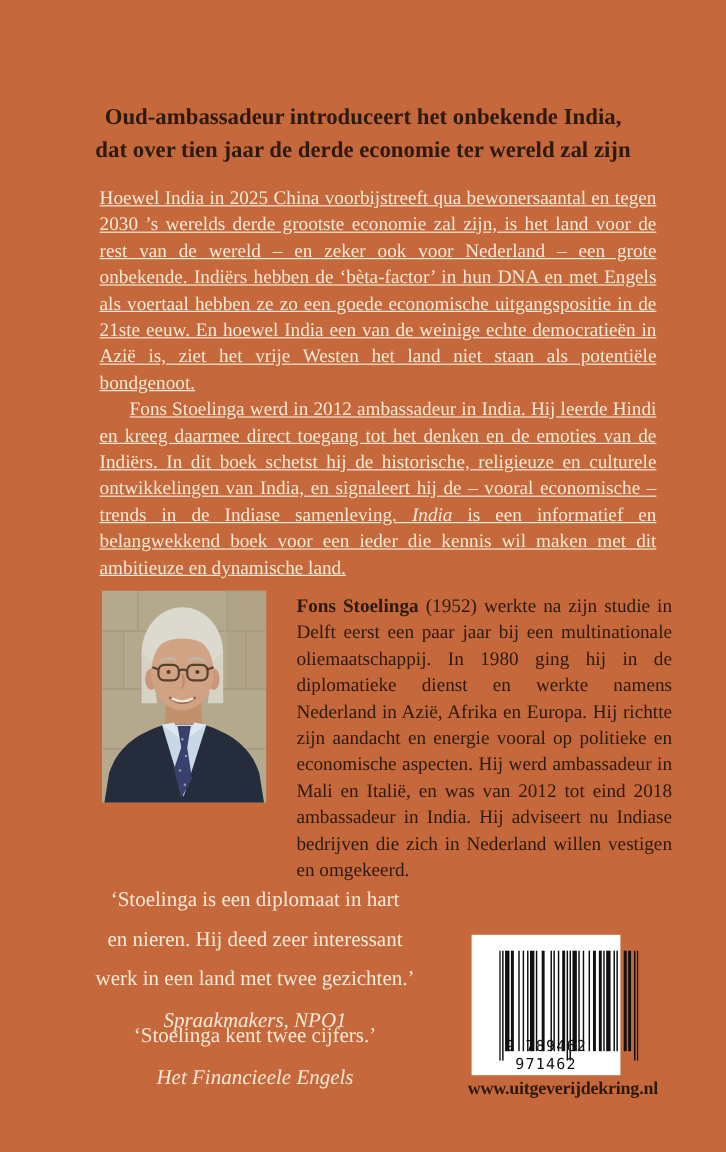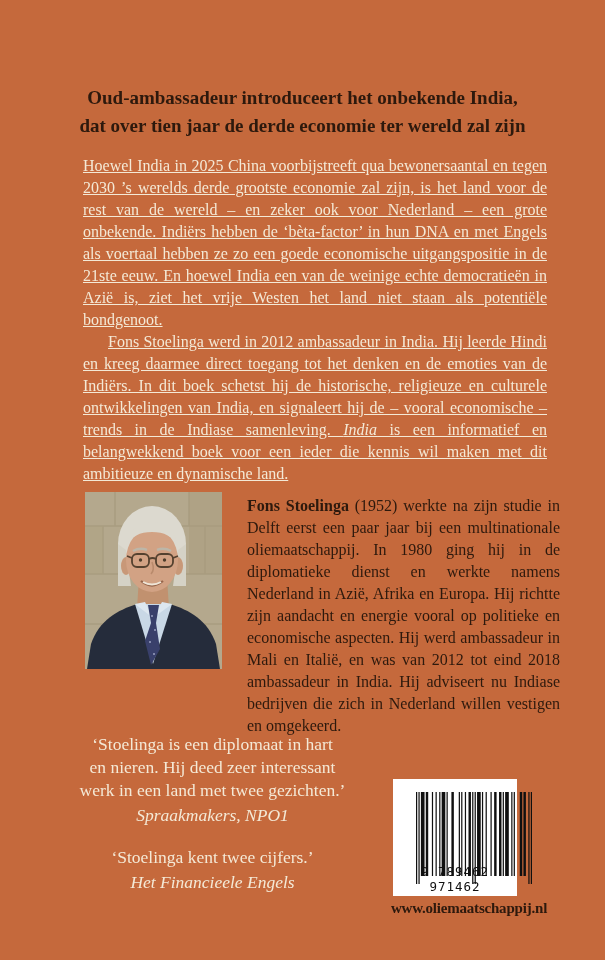--- a/index.html
+++ b/index.html
@@ -29,21 +29,21 @@
   }
   .photo svg{display:block;width:137px;height:177px;}
   .bio{
     position:absolute;left:235px;top:483px;width:313px;margin:12px;
     color:var(--dark,#2d190d);
     font-size:16px;line-height:22px;text-align:justify;
   }
   .quote{
     position:absolute;left:50px;width:325px;text-align:center;
     color:var(--light,#f4e9d6);
-    font-size:17.5px;line-height:23px;
+    font-size:17.5px;line-height:33px;
   }
   .quote p{margin:0;}
   .quote .qsource{font-style:italic;margin-top:2px;}
   .q1{top:733px;}
   .q2{top:846px;}
   .barcode-box{
     position:absolute;left:393px;top:779px;width:124px;height:117px;
     background:#ffffff;
   }
   .barcode-box svg{position:absolute;left:23px;top:13px;}
@@ -169,15 +169,15 @@
         <rect x="78" y="0" width="1" height="84" fill="#101010"></rect>
         <rect x="80" y="0" width="1" height="84" fill="#101010"></rect>
         <rect x="85" y="0" width="2" height="84" fill="#101010"></rect>
         <rect x="88" y="0" width="2" height="84" fill="#101010"></rect>
         <rect x="92" y="0" width="1" height="92" fill="#101010"></rect>
         <rect x="94" y="0" width="1" height="92" fill="#101010"></rect>
       </svg>
     <div class="barcode-num">9 789462 971462</div>
   </div>
 
-  <a class="url">www.oliemaatschappij.nl</a>
+  <a class="url">www.uitgeverijdekring.nl</a>
 
 </div>
 
 </body></html>

